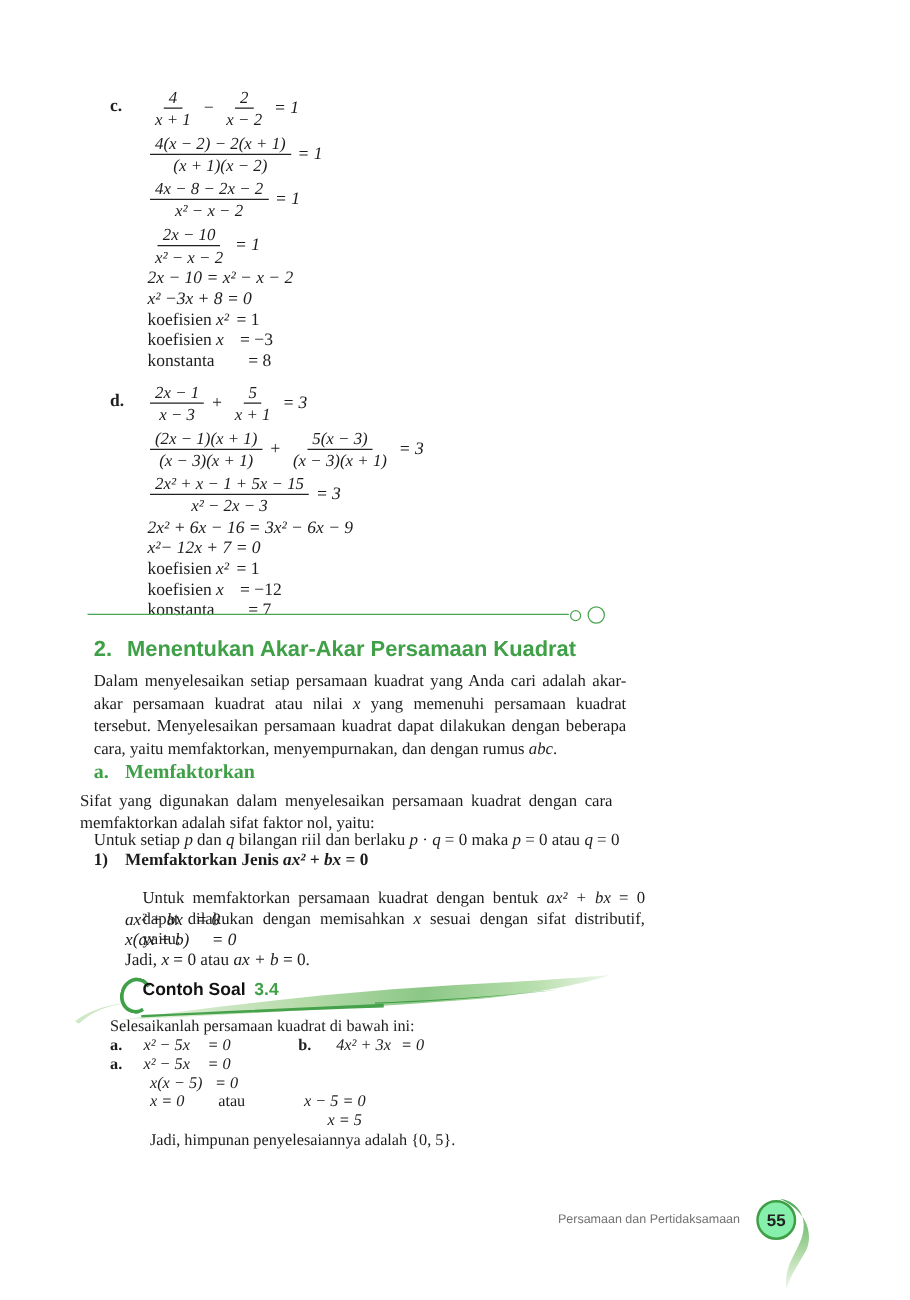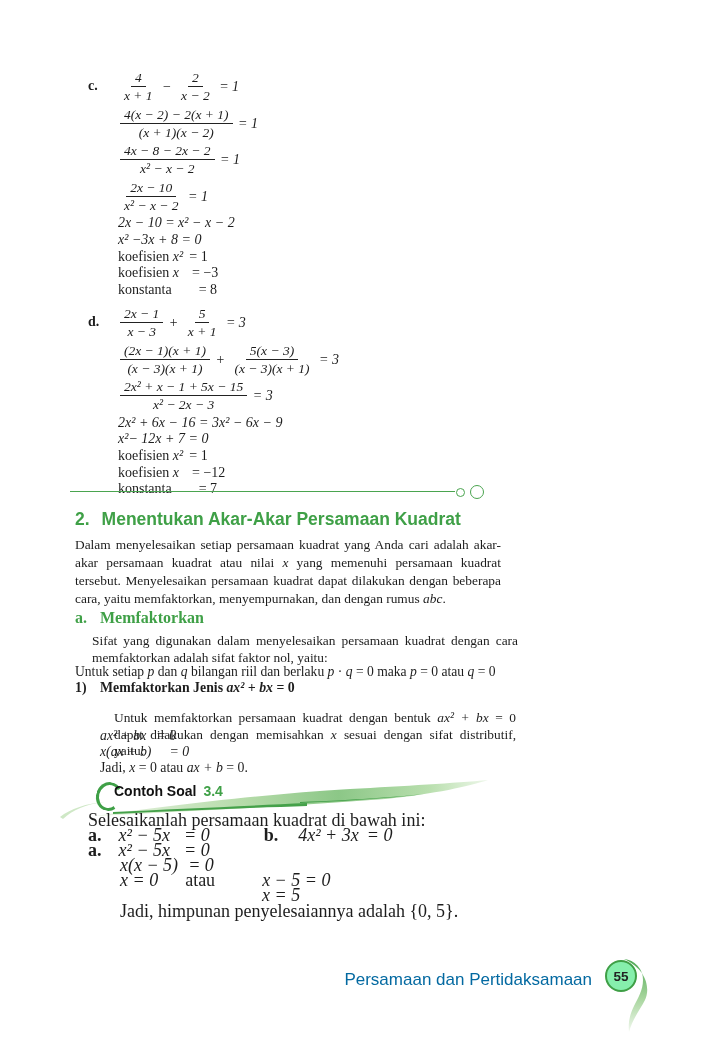--- a/index.html
+++ b/index.html
@@ -33,44 +33,44 @@
         border:1.6px solid #4aa44f;border-radius:50%;background:#fff;}
 
   
   .h2{position:absolute;top:509px;left:75px;display:flex;gap:12px;
       font-family:"Liberation Sans","DejaVu Sans",sans-serif;font-weight:bold;
       font-size:17.5px;color:#3fa047;}
   .para{position:absolute;font-size:13.4px;line-height:18px;text-align:justify;}
   #section-intro{top:536px;left:75px;width:426px;}
   .h3{position:absolute;top:609px;left:75px;display:flex;gap:13px;
       font-weight:bold;font-size:16px;color:#3fa047;}
-  #sub-a-para1{top:632px;left:92px;width:426px;line-height:17px;}
+  #sub-a-para1{top:632px;left:64px;width:426px;line-height:17px;}
   #sub-a-para2{position:absolute;top:664px;left:75px;font-size:13.6px;}
   #sub-a-para2 .mline{line-height:16px;}
   .item1-row{position:absolute;top:680px;left:75px;font-size:13.8px;}
   .item1-num{position:absolute;left:0;top:0;font-weight:bold;}
   .item1-title{margin-left:25px;}
   #item1-body{top:696px;left:100px;width:402px;line-height:16.5px;}
   #item1-steps{position:absolute;top:728px;left:100px;font-size:13.8px;}
   #item1-steps .mline{height:16px;line-height:16px;}
 
   
   #contoh-swoosh{position:absolute;left:55px;top:772px;z-index:0;}
   .contoh-arc{position:absolute;left:96px;top:782px;width:20px;height:23px;z-index:1;
       border:3px solid #3fa047;border-right-color:transparent;border-radius:50%;
       transform:rotate(14deg);background:transparent;}
   .contoh-title{position:absolute;left:114px;top:783px;z-index:2;display:flex;gap:7px;
       font-family:"Liberation Sans","DejaVu Sans",sans-serif;font-weight:bold;font-size:14px;color:#111;}
   .contoh-title .green{color:#3fa047;}
-  #contoh-lines{position:absolute;left:88px;top:813px;font-size:18px;z-index:2;}
+  #contoh-lines{position:absolute;left:88px;top:813px;font-size:13px;z-index:2;}
   #contoh-lines .mline{height:15.1px;line-height:15.1px;}
 
   
   .footer-chapter{position:absolute;top:970px;right:136px;
-      font-family:"Liberation Sans","DejaVu Sans",sans-serif;font-size:17px;color:#0369a1;}
+      font-family:"Liberation Sans","DejaVu Sans",sans-serif;font-size:10px;color:#737373;}
   #pagenum-swoosh{position:absolute;left:598px;top:956px;z-index:0;}
   .pagenum-circle{position:absolute;left:605px;top:960px;width:28px;height:28px;z-index:1;
       border:2.6px solid #3f9f46;border-radius:50%;background:#86efac;
       display:flex;align-items:center;justify-content:center;
       font-family:"Liberation Sans","DejaVu Sans",sans-serif;font-weight:bold;font-size:13.5px;color:#222;}
 </style>
 </head>
 <body>
 
 <div class="page">

